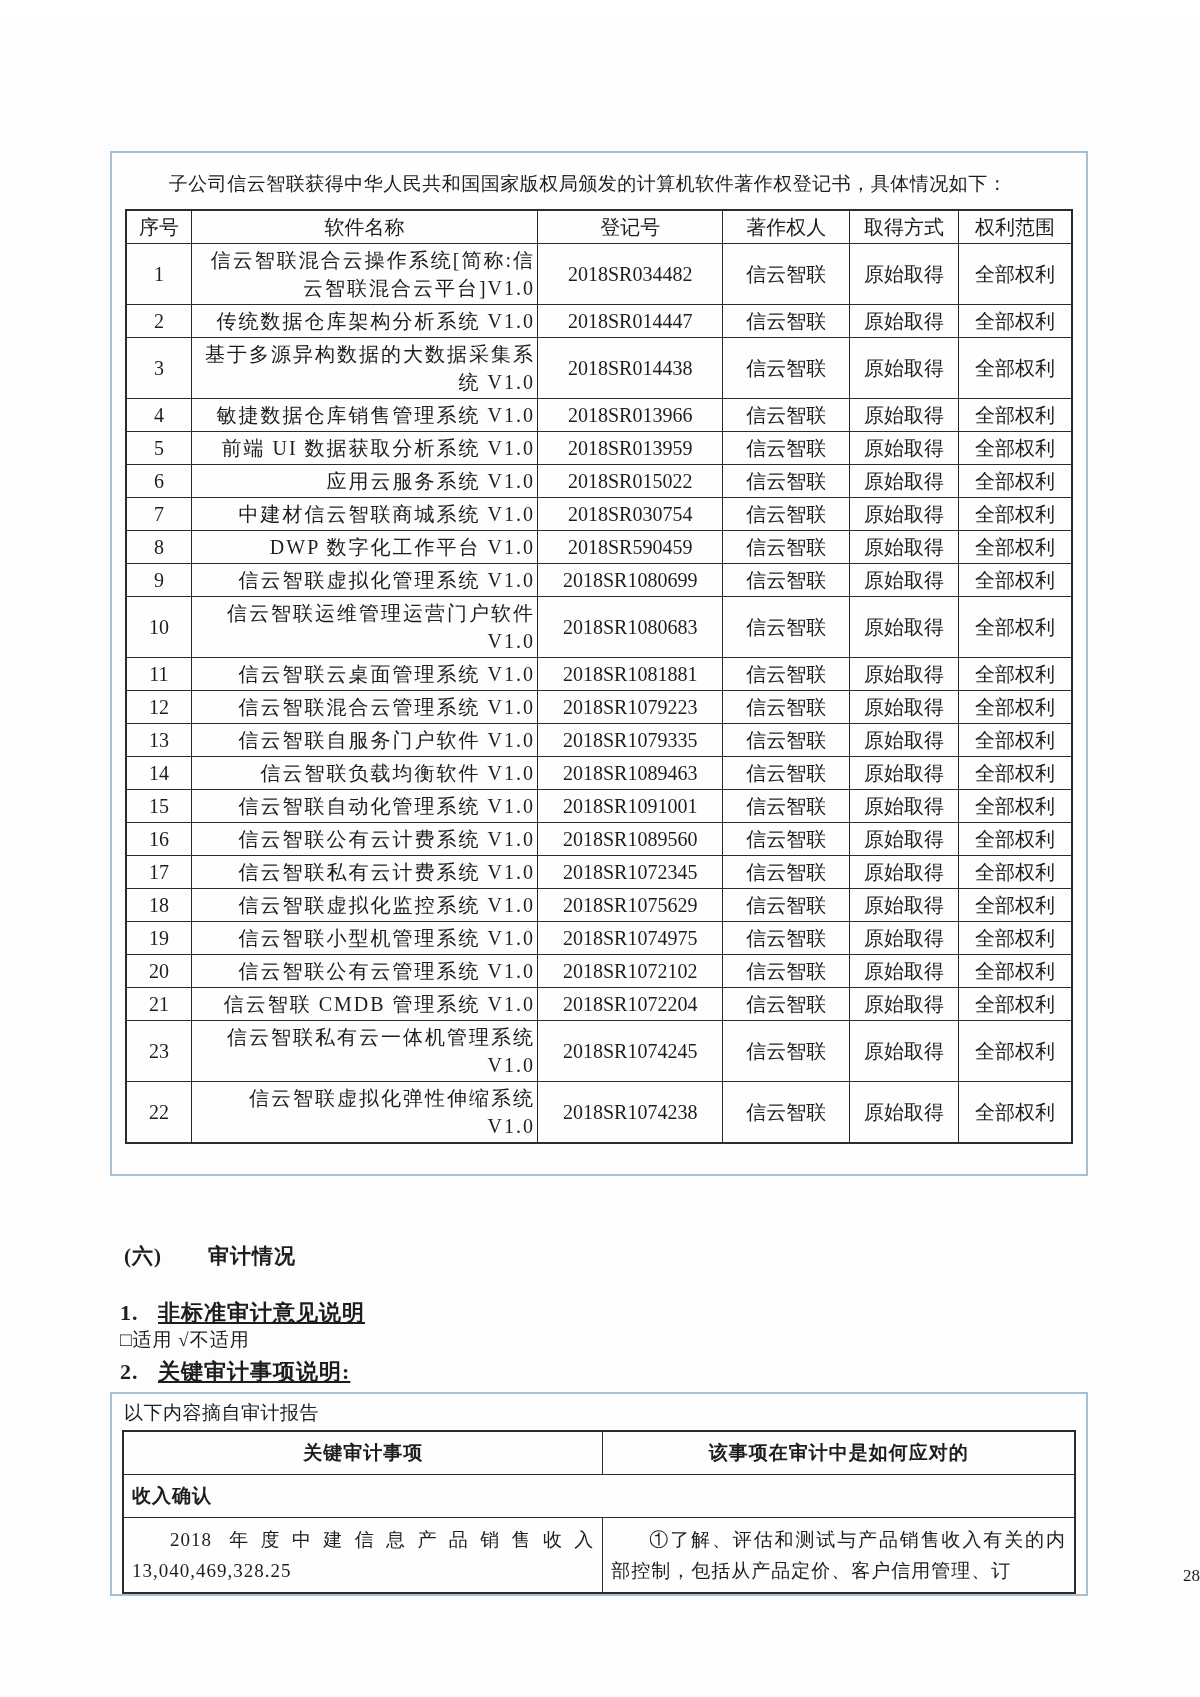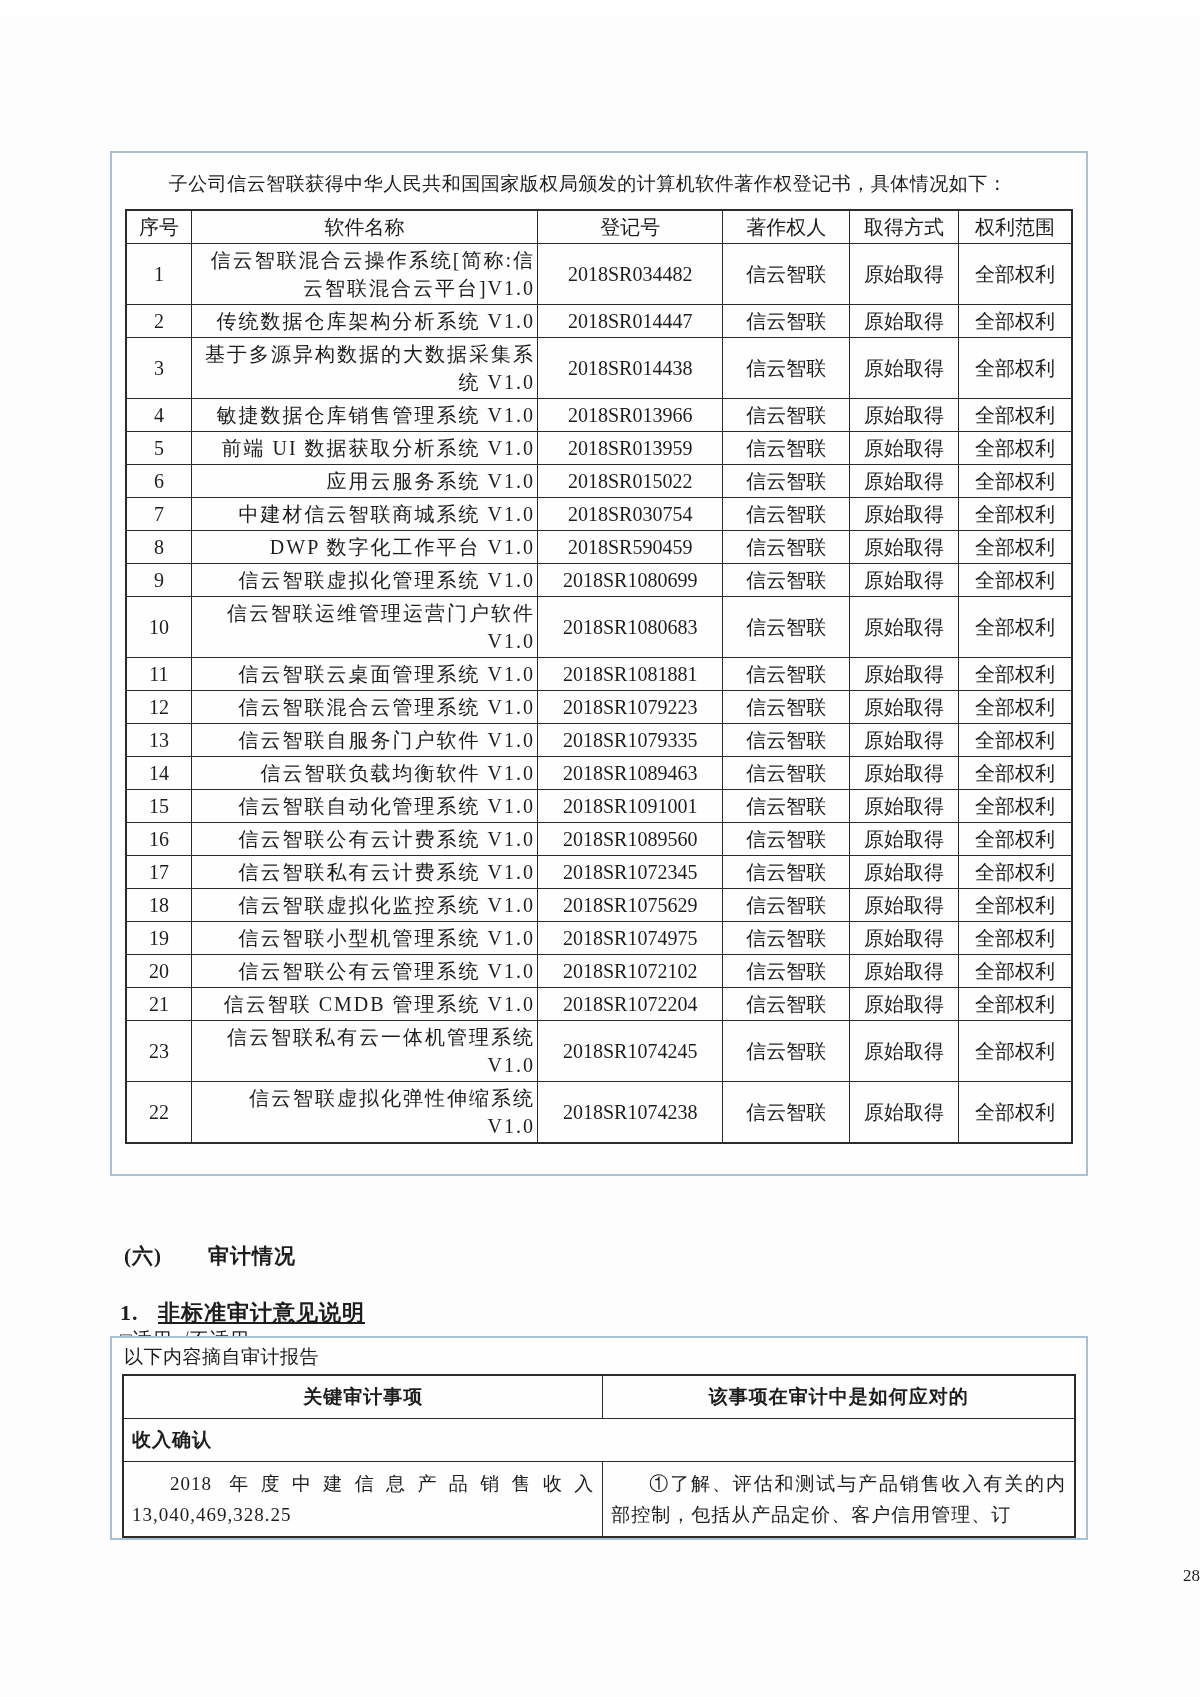--- a/index.html
+++ b/index.html
@@ -21,21 +21,21 @@
     overflow:hidden;
   }
   
   .bluebox{
     position:absolute;
     left:110px;width:978px;
     border:2px solid var(--box-border);
     background:#fefefe;
   }
   .box1{top:135px;padding:14px 13px 30px 13px;}
-  .box2{top:1320px;padding:4px 10px 0 10px;}
+  .box2{top:1376px;padding:4px 10px 0 10px;}
 
   
   .intro{
     font-size:19px;
     line-height:30px;
     text-indent:2.2em;
     margin:2px 2px 10px 2px;
     letter-spacing:.5px;
   }
 

